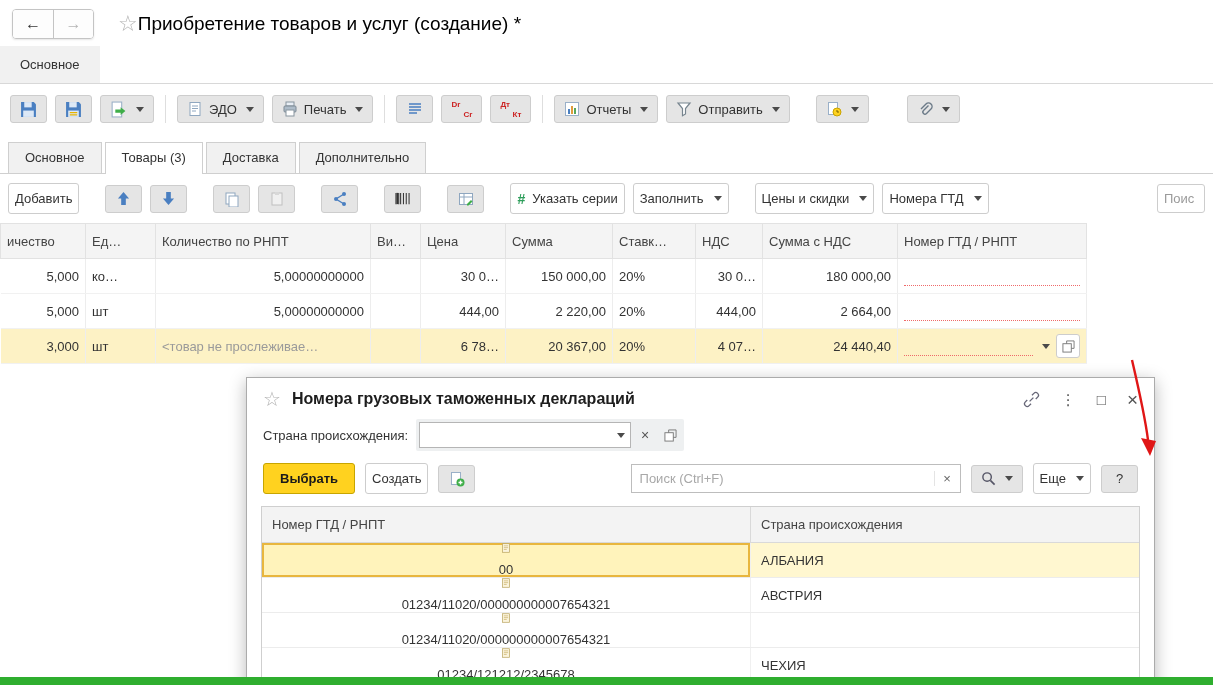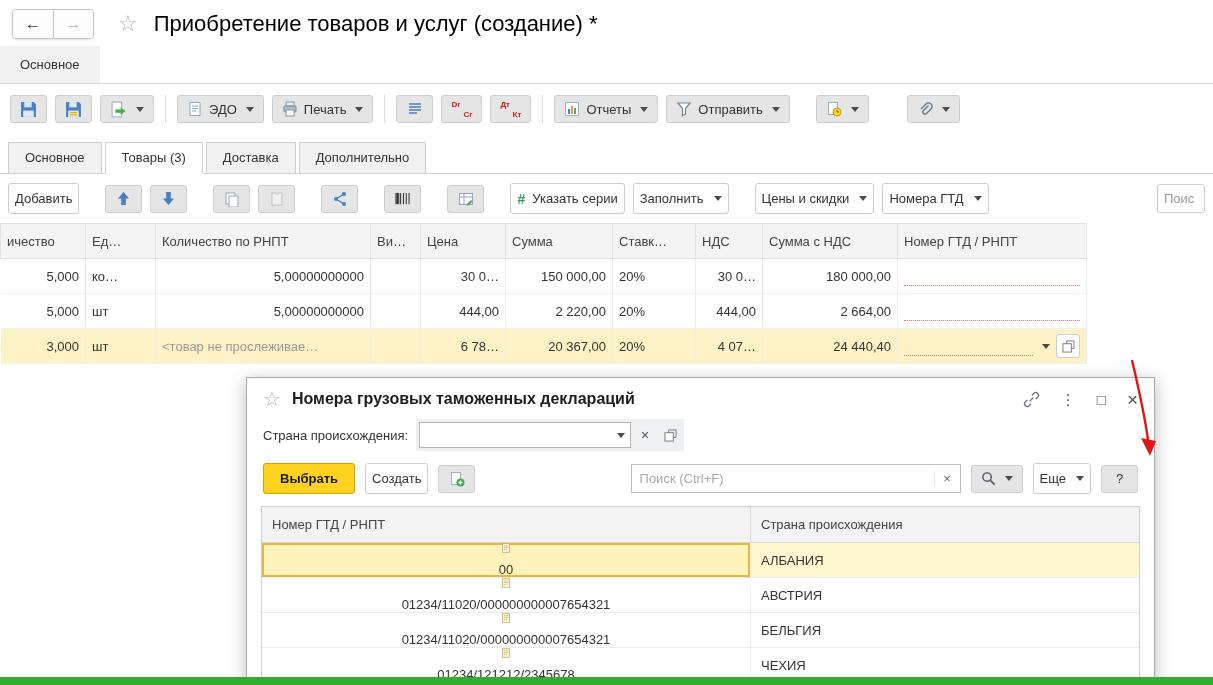--- a/index.html
+++ b/index.html
@@ -10,21 +10,21 @@
   input{font:inherit;}
   svg{display:block;}
 
   
   .topbar{display:flex;align-items:center;padding:9px 12px 7px;}
   .navgroup{display:flex;border:1px solid #c4c4c4;border-radius:4px;overflow:hidden;box-shadow:0 1px 2px rgba(0,0,0,.10);}
   .navbtn{width:40px;height:28px;display:flex;align-items:center;justify-content:center;font-size:16px;background:#fdfdfd;color:#333;}
   .navbtn + .navbtn{border-left:1px solid #c4c4c4;}
   .navbtn.fwd{color:#b5b5b5;}
   .star{color:#b3b3b3;font-size:22px;line-height:1;margin-left:24px;cursor:pointer;}
-  .page-title{font-size:22px;font-weight:400;color:#000;margin-left:16px;white-space:nowrap;}
+  .page-title{font-size:19px;font-weight:400;color:#000;white-space:nowrap;}
 
   
   .sectionbar{display:flex;align-items:stretch;border-bottom:1px solid #d8d8d8;height:38px;}
   .section-main{background:#f1f1f1;display:flex;align-items:center;padding:0 20px;color:#333;cursor:pointer;}
   .section-links{display:flex;align-items:center;gap:30px;margin-left:30px;}
   .slink{color:#2a6cb5;text-decoration:underline;cursor:pointer;white-space:nowrap;}
 
   
   .cmdbar{display:flex;align-items:center;gap:8px;padding:11px 10px;}
   .btn-yellow{background:#ffd21f;border:1px solid #c7a500;border-radius:3px;height:31px;padding:0 16px;font-weight:700;color:#1a1a1a;white-space:nowrap;}
@@ -462,23 +462,20 @@
         </div>
     </div>
     <div class="dlg-row">
       <div class="dlg-cell c1">
         <svg viewBox="0 0 12 14" width="12" height="14">
             <rect x="1" y="1" width="10" height="12" fill="#fbf4dd" stroke="#b9a35e"></rect>
             <path d="M3 4h6M3 6.5h6M3 9h4" stroke="#c9b06a"></path>
           </svg>
         <span>01234/11020/000000000007654321</span>
       </div>
-      <div class="dlg-cell c2">
-          <span>БЕЛЬГИЯ</span>
-        </div>
     </div>
     <div class="dlg-row">
       <div class="dlg-cell c1">
         <svg viewBox="0 0 12 14" width="12" height="14">
             <rect x="1" y="1" width="10" height="12" fill="#fbf4dd" stroke="#b9a35e"></rect>
             <path d="M3 4h6M3 6.5h6M3 9h4" stroke="#c9b06a"></path>
           </svg>
         <span>01234/121212/2345678</span>
       </div>
       <div class="dlg-cell c2">

